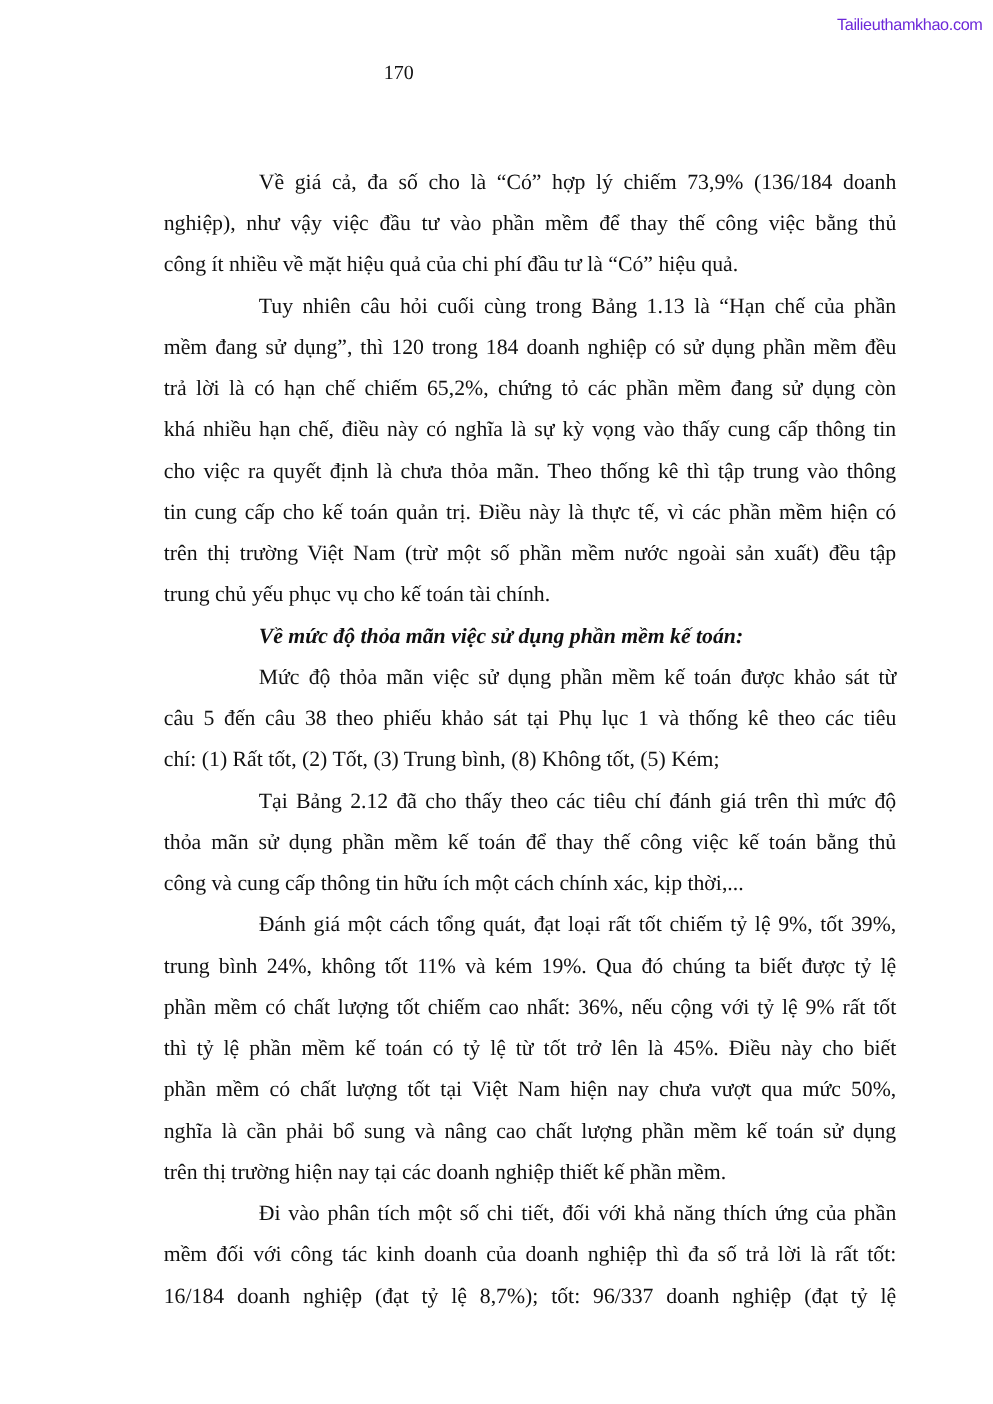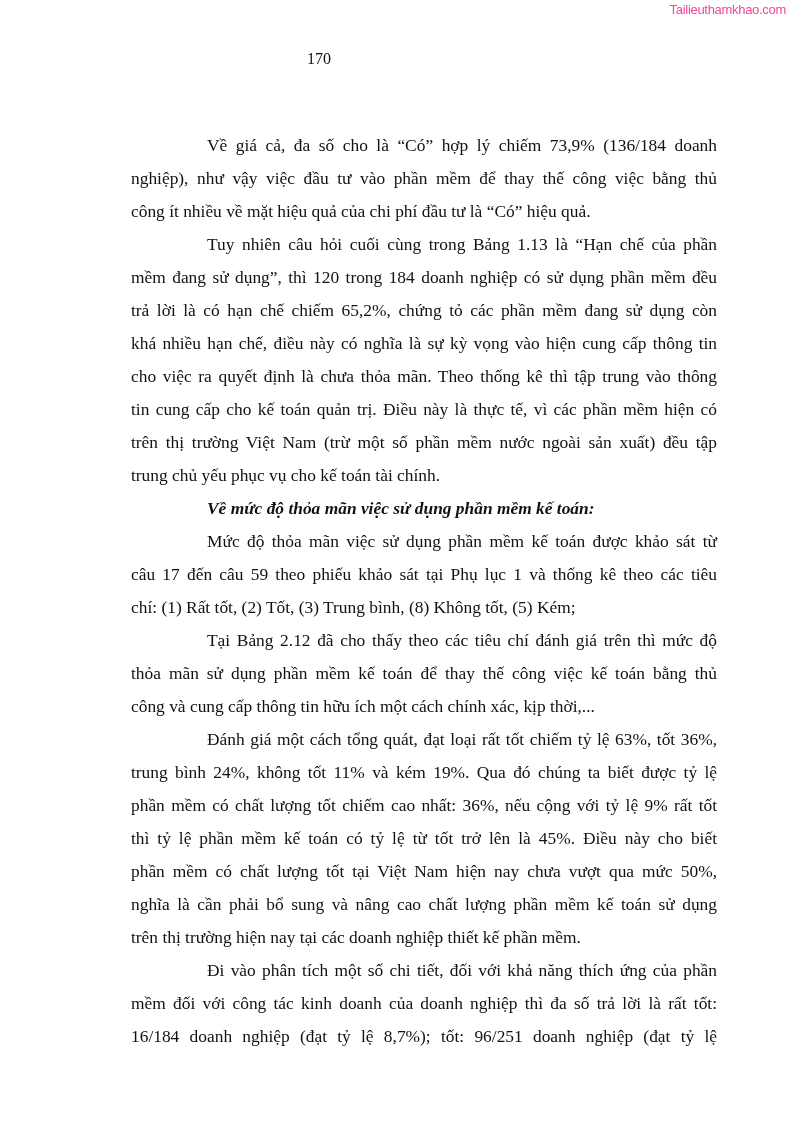--- a/index.html
+++ b/index.html
@@ -1,19 +1,19 @@
 <!DOCTYPE html>
 <html><head>
 <meta charset="utf-8">
 <style>
   html, body { margin: 0; padding: 0; background: #ffffff; }
   body { width: 794px; height: 1123px; position: relative; overflow: hidden;
          font-family: "Liberation Serif", "DejaVu Serif", serif; color: #111; }
-  .watermark { position: absolute; right: 8px; top: 2px; font-family: "Liberation Sans", "DejaVu Sans", sans-serif;
-               font-size: 13px; color: #ec4899; letter-spacing: -0.3px; }
+  .watermark { position: absolute; right: 8px; top: 12px; font-family: "Liberation Sans", "DejaVu Sans", sans-serif;
+               font-size: 13px; color: #6d28d9; letter-spacing: -0.3px; }
   .page-number { position: absolute; left: 0; width: 638px; top: 50px; text-align: center; font-size: 16px; }
   .line { position: absolute; left: 131px; width: 586px; font-size: 17.4px; line-height: 20px; white-space: nowrap; }
   .line.just { text-align: justify; text-align-last: justify; }
   .line.indent { left: 207px; width: 510px; }
   .heading { font-weight: bold; font-style: italic; }
 </style>
 </head>
 <body>
 
 <div class="watermark">Tailieuthamkhao.com</div>
@@ -22,48 +22,48 @@
 <div>
   <div class="line just indent" style="top:135px">Về giá cả, đa số cho là “Có” hợp lý chiếm 73,9% (136/184 doanh</div>
   <div class="line just" style="top:168px">nghiệp), như vậy việc đầu tư vào phần mềm để thay thế công việc bằng thủ</div>
   <div class="line" style="top:201px">công ít nhiều về mặt hiệu quả của chi phí đầu tư là “Có” hiệu quả.</div>
 </div>
 
 <div>
   <div class="line just indent" style="top:234px">Tuy nhiên câu hỏi cuối cùng trong Bảng 1.13 là “Hạn chế của phần</div>
   <div class="line just" style="top:267px">mềm đang sử dụng”, thì 120 trong 184 doanh nghiệp có sử dụng phần mềm đều</div>
   <div class="line just" style="top:300px">trả lời là có hạn chế chiếm  65,2%, chứng tỏ các phần mềm đang sử dụng còn</div>
-  <div class="line just" style="top:333px">khá nhiều hạn chế, điều này có nghĩa là sự kỳ vọng vào hiện cung cấp thông tin</div>
+  <div class="line just" style="top:333px">khá nhiều hạn chế, điều này có nghĩa là sự kỳ vọng vào thấy cung cấp thông tin</div>
   <div class="line just" style="top:366px">cho việc ra quyết định là chưa thỏa mãn. Theo thống kê thì tập trung vào thông</div>
   <div class="line just" style="top:399px">tin cung cấp cho kế toán quản trị. Điều này là thực tế, vì các phần mềm hiện có</div>
   <div class="line just" style="top:432px">trên thị trường Việt Nam (trừ một số phần mềm nước ngoài sản xuất) đều tập</div>
   <div class="line" style="top:465px">trung chủ yếu phục vụ cho kế toán tài chính.</div>
 </div>
 
 <div class="line heading" style="left:207px; top:498px">Về mức độ thỏa mãn việc sử dụng phần mềm kế toán:</div>
 
 <div>
   <div class="line just indent" style="top:531px">Mức độ thỏa mãn việc sử dụng phần mềm kế toán được khảo sát từ</div>
-  <div class="line just" style="top:564px">câu 17 đến câu 59 theo phiếu khảo sát tại Phụ lục 1 và thống kê theo các tiêu</div>
+  <div class="line just" style="top:564px">câu 5 đến câu 38 theo phiếu khảo sát tại Phụ lục 1 và thống kê theo các tiêu</div>
   <div class="line" style="top:597px">chí: (1) Rất tốt, (2) Tốt, (3) Trung bình, (8) Không tốt, (5) Kém;</div>
 </div>
 
 <div>
   <div class="line just indent" style="top:630px">Tại Bảng 2.12 đã cho thấy theo các tiêu chí đánh giá trên thì mức độ</div>
   <div class="line just" style="top:663px">thỏa mãn sử dụng phần mềm kế toán để thay thế công việc kế toán bằng thủ</div>
   <div class="line" style="top:696px">công và cung cấp thông tin hữu ích một cách chính xác, kịp thời,...</div>
 </div>
 
 <div>
-  <div class="line just indent" style="top:729px">Đánh giá một cách tổng quát, đạt loại rất tốt chiếm tỷ lệ 63%, tốt 36%,</div>
+  <div class="line just indent" style="top:729px">Đánh giá một cách tổng quát, đạt loại rất tốt chiếm tỷ lệ 9%, tốt 39%,</div>
   <div class="line just" style="top:762px">trung bình 24%, không tốt 11% và kém 19%. Qua đó chúng ta biết được tỷ lệ</div>
   <div class="line just" style="top:795px">phần mềm có chất lượng tốt chiếm cao nhất: 36%, nếu cộng với tỷ lệ 9% rất tốt</div>
   <div class="line just" style="top:828px">thì tỷ lệ phần mềm kế toán có tỷ lệ từ tốt trở lên là  45%. Điều này cho biết</div>
   <div class="line just" style="top:861px">phần mềm có chất lượng tốt tại Việt Nam hiện nay chưa vượt qua mức 50%,</div>
   <div class="line just" style="top:894px">nghĩa là cần phải bổ sung và nâng cao chất lượng phần mềm kế toán sử dụng</div>
   <div class="line" style="top:927px">trên thị trường hiện nay tại các doanh nghiệp thiết kế phần mềm.</div>
 </div>
 
 <div>
   <div class="line just indent" style="top:960px">Đi vào phân tích một số chi tiết, đối với khả năng thích ứng của phần</div>
   <div class="line just" style="top:993px">mềm đối với công tác kinh doanh của doanh nghiệp thì đa số trả lời là rất tốt:</div>
-  <div class="line just" style="top:1026px">16/184 doanh nghiệp (đạt tỷ lệ 8,7%); tốt: 96/251 doanh nghiệp (đạt tỷ lệ</div>
+  <div class="line just" style="top:1026px">16/184 doanh nghiệp (đạt tỷ lệ 8,7%); tốt: 96/337 doanh nghiệp (đạt tỷ lệ</div>
 </div>
 
 </body></html>

